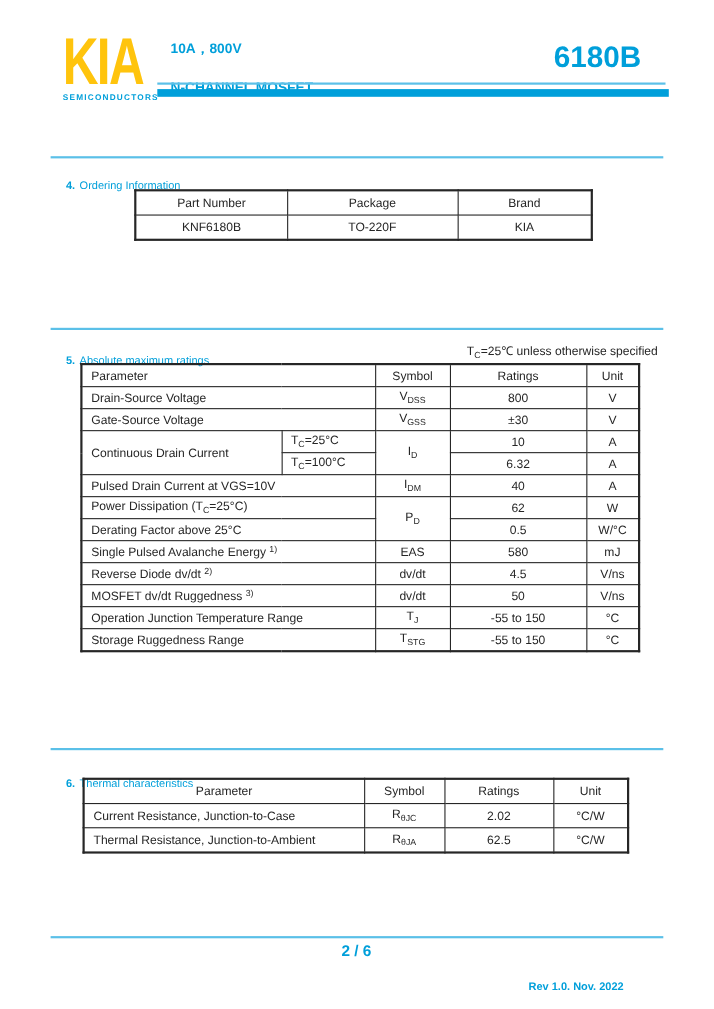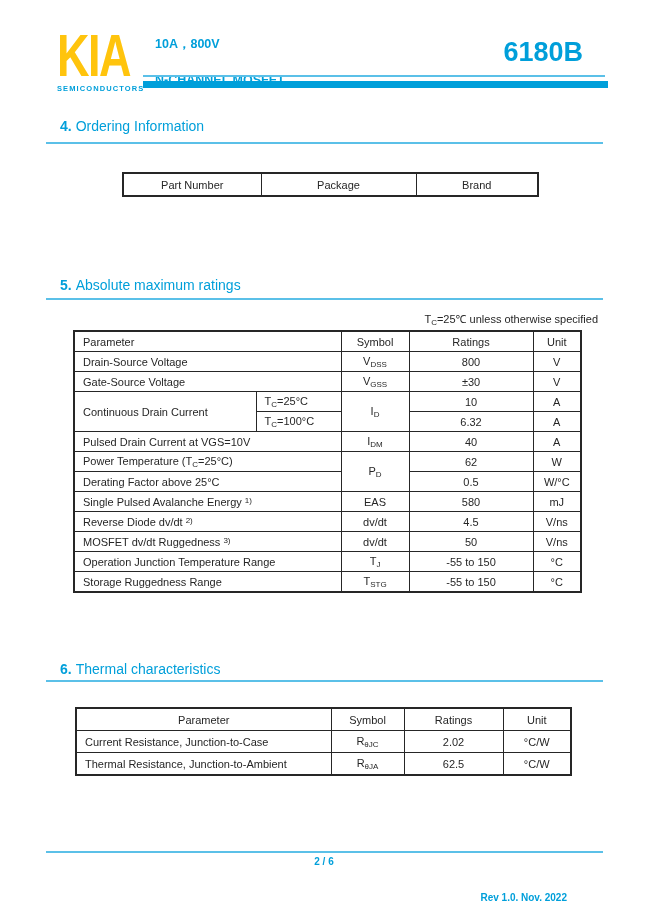--- a/index.html
+++ b/index.html
@@ -28,42 +28,42 @@
     position:absolute;left:155px;top:35px;font-size:12.5px;font-weight:700;
     color:var(--cyan);line-height:18px;white-space:pre;
   }
   .partnum{
     position:absolute;right:66px;top:39px;font-size:27px;font-weight:700;
     color:var(--cyan);line-height:1;
   }
   .hline-thin{position:absolute;left:143px;top:75px;width:462px;height:2px;background:var(--cyan-light);}
   .hline-thick{position:absolute;left:143px;top:81px;width:465px;height:7px;background:var(--cyan);}
   
-  .sec-title{position:absolute;left:60px;font-size:14px;color:var(--cyan);line-height:16px;}
+  .sec-title{position:absolute;left:60px;font-size:10px;color:var(--cyan);line-height:16px;margin-top:44px;}
   .sec-title .num{font-weight:700;margin-right:4px;}
   .rule{position:absolute;left:46px;width:557px;height:2px;background:var(--cyan-light);}
   
   table{border-collapse:collapse;table-layout:fixed;font-size:11px;color:var(--ink);}
   td,th{border:1px solid var(--ink);font-weight:400;padding:0 8px;
         overflow:hidden;white-space:nowrap;vertical-align:middle;}
   table{border:2px solid var(--ink);}
   td.c,th.c{text-align:center;padding:0 2px;}
   sub{font-size:8px;vertical-align:-2px;letter-spacing:0;}
   sup{font-size:8px;vertical-align:3px;margin-left:3px;}
   .t-ordering{position:absolute;left:122px;top:172px;width:415px;}
   .t-ordering td,.t-ordering th{height:21px;text-align:center;}
   .t-amr{position:absolute;left:73px;top:330px;width:507px;}
   .t-amr td,.t-amr th{height:19px;}
   .t-amr th.param{text-align:left;}
   .t-thermal{position:absolute;left:75px;top:707px;width:495px;}
   .t-thermal td,.t-thermal th{height:21px;}
   .cond{position:absolute;right:51px;top:311px;font-size:11px;color:var(--ink);}
   
   .f-page{position:absolute;left:46px;top:856px;width:556px;text-align:center;
-          font-size:10px;font-weight:700;color:var(--cyan);}
+          font-size:14px;font-weight:700;color:var(--cyan);}
   .f-rev{position:absolute;right:82px;top:856px;font-size:10px;font-weight:700;color:var(--cyan);margin-top:36px;}
 </style>
 </head>
 <body>
 
 <div class="logo">KIA</div>
 <div class="logo-sub">SEMICONDUCTORS</div>
 <div class="subtitle"><span>10A，800V</span><br>
 <span>N-CHANNEL MOSFET</span></div>
 <div class="partnum">6180B</div>
@@ -79,20 +79,25 @@
   <colgroup>
       <col style="width:138px">
       <col style="width:155px">
       <col style="width:122px">
     </colgroup>
   <tbody>
       <tr>
     <th>Part Number</th>
     <th>Package</th>
     <th>Brand</th>
+  </tr>
+  <tr>
+    <td>KNF6180B</td>
+    <td>TO-220F</td>
+    <td>KIA</td>
   </tr>
 </tbody>
   </table>
 
 <div class="sec-title" style="top:277px">
   <span class="num">5.</span><span>Absolute maximum ratings</span>
 </div>
 <div class="rule" style="top:298px"></div>
 
 <div class="cond"><span>T</span><sub>C</sub><span>=25℃  unless otherwise specified</span></div>
@@ -136,21 +141,21 @@
     <td class="c">6.32</td>
     <td class="c">A</td>
   </tr>
   <tr>
     <td colspan="2">Pulsed Drain Current at VGS=10V</td>
     <td class="c"><span>I</span><sub>DM</sub></td>
     <td class="c">40</td>
     <td class="c">A</td>
   </tr>
   <tr>
-    <td colspan="2"><span>Power Temperature (T</span><sub>C</sub><span>=25°C)</span></td>
+    <td colspan="2"><span>Power Dissipation (T</span><sub>C</sub><span>=25°C)</span></td>
     <td class="c" rowspan="2"><span>P</span><sub>D</sub></td>
     <td class="c">62</td>
     <td class="c">W</td>
   </tr>
   <tr>
     <td colspan="2">Derating Factor above 25°C</td>
     <td class="c">0.5</td>
     <td class="c">W/°C</td>
   </tr>
   <tr>

